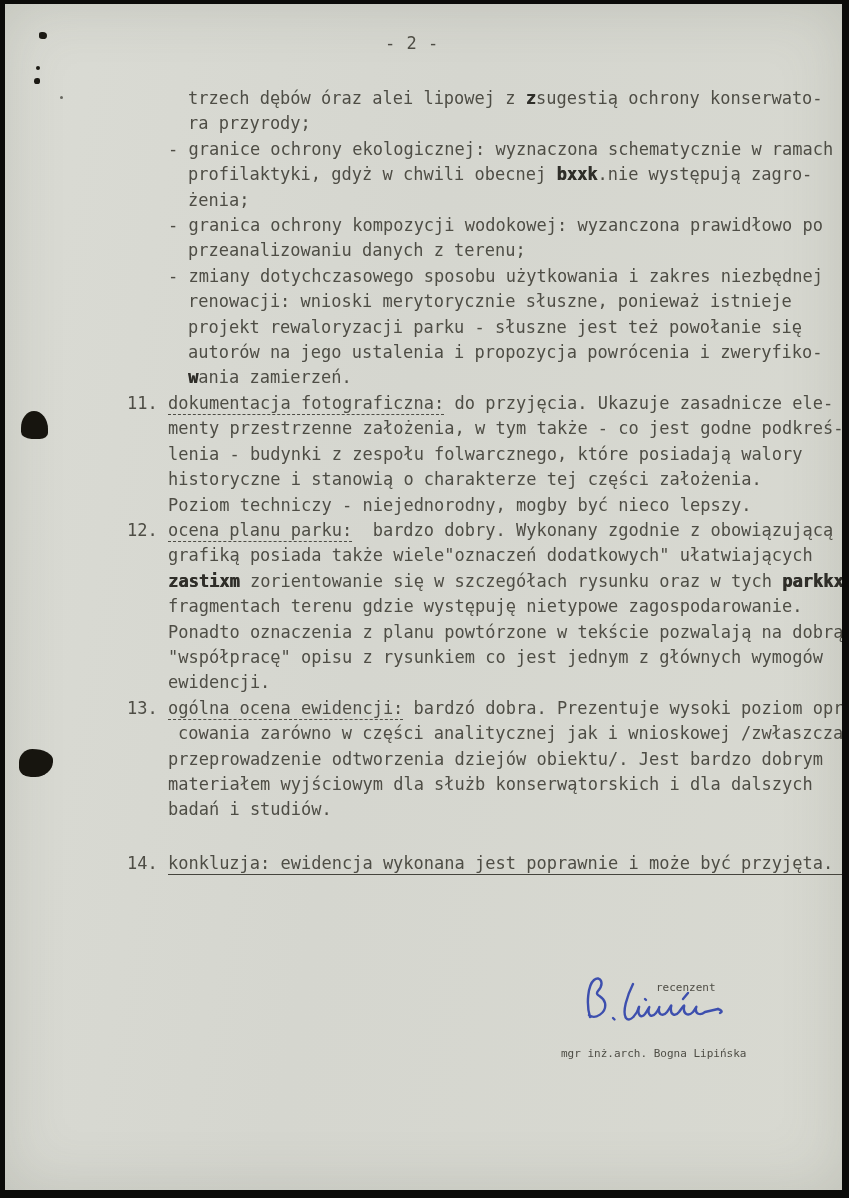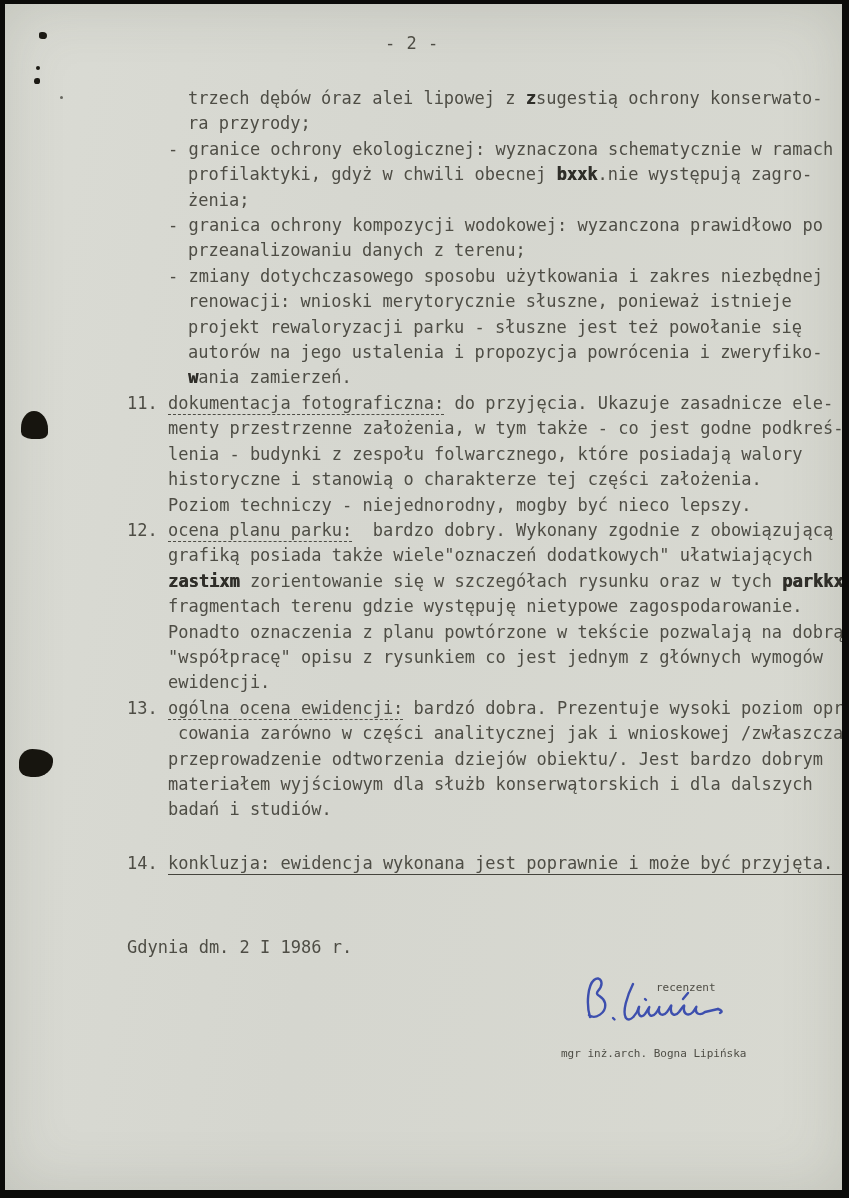--- a/index.html
+++ b/index.html
@@ -57,21 +57,20 @@
 </style>
 </head>
 <body>
 
 <div class="paper">
 
   <div class="pageno">- 2 -</div>
 
   <div class="doc" id="doc-lines"><div class="line i6"><span>trzech dębów óraz alei lipowej z </span><span class="b">z</span><span>sugestią ochrony konserwato-</span></div><div class="line i6"><span>ra przyrody;</span></div><div class="line i4"><span>- granice ochrony ekologicznej: wyznaczona schematycznie w ramach</span></div><div class="line i6"><span>profilaktyki, gdyż w chwili obecnej </span><span class="b">bxxk</span><span>.nie występują zagro-</span></div><div class="line i6"><span>żenia;</span></div><div class="line i4"><span>- granica ochrony kompozycji wodokowej: wyzanczona prawidłowo po</span></div><div class="line i6"><span>przeanalizowaniu danych z terenu;</span></div><div class="line i4"><span>- zmiany dotychczasowego sposobu użytkowania i zakres niezbędnej</span></div><div class="line i6"><span>renowacji: wnioski merytorycznie słuszne, ponieważ istnieje</span></div><div class="line i6"><span>projekt rewaloryzacji parku - słuszne jest też powołanie się</span></div><div class="line i6"><span>autorów na jego ustalenia i propozycja powrócenia i zweryfiko-</span></div><div class="line i6"><span class="b">w</span><span>ania zamierzeń.</span></div><div class="line i0"><span>11. </span><span class="ul">dokumentacja fotograficzna:</span><span> do przyjęcia. Ukazuje zasadnicze ele-</span></div><div class="line i4"><span>menty przestrzenne założenia, w tym także - co jest godne podkreś-</span></div><div class="line i4"><span>lenia - budynki z zespołu folwarcznego, które posiadają walory</span></div><div class="line i4"><span>historyczne i stanowią o charakterze tej części założenia.</span></div><div class="line i4"><span>Poziom techniczy - niejednorodny, mogby być nieco lepszy.</span></div><div class="line i0"><span>12. </span><span class="ul">ocena planu parku:</span><span>  bardzo dobry. Wykonany zgodnie z obowiązującą</span></div><div class="line i4"><span>grafiką posiada także wiele"oznaczeń dodatkowych" ułatwiających</span></div><div class="line i4"><span class="b">zastixm</span><span> zorientowanie się w szczegółach rysunku oraz w tych </span><span class="b">parkkxm</span></div><div class="line i4"><span>fragmentach terenu gdzie występuję nietypowe zagospodarowanie.</span></div><div class="line i4"><span>Ponadto oznaczenia z planu powtórzone w tekście pozwalają na dobrą</span></div><div class="line i4"><span>"współpracę" opisu z rysunkiem co jest jednym z głównych wymogów</span></div><div class="line i4"><span>ewidencji.</span></div><div class="line i0"><span>13. </span><span class="ul">ogólna ocena ewidencji:</span><span> bardzó dobra. Prezentuje wysoki poziom opr</span></div><div class="line i5"><span>cowania zarówno w części analitycznej jak i wnioskowej /zwłaszcza</span></div><div class="line i4"><span>przeprowadzenie odtworzenia dziejów obiektu/. Jest bardzo dobrym</span></div><div class="line i4"><span>materiałem wyjściowym dla służb konserwątorskich i dla dalszych</span></div><div class="line i4"><span>badań i studiów.</span></div><div class="line i0" style="margin-top: 28px;"><span>14. </span><span class="us">konkluzja: ewidencja wykonana jest poprawnie i może być przyjęta. </span></div></div>
 
-  <div class="footer-left">Gdynia dm. 2 I 1986 r.</div>
 
   <div class="footer-right">
     <div class="title">recenzent</div>
     <div>mgr inż.arch. Bogna Lipińska</div>
   </div>
 
   <svg class="sig" viewBox="0 0 160 58" aria-label="B. Lipińska">
     <g fill="none" stroke="#3d4fae" stroke-width="2.4" stroke-linecap="round" stroke-linejoin="round">
       <path d="M15 45 C11 32 13 13 19 8 C25 3 30 11 23 19 C19 24 28 23 30 31 C32 41 20 48 14 43"></path>
       <path d="M38 46 l1.5 1.5"></path>

